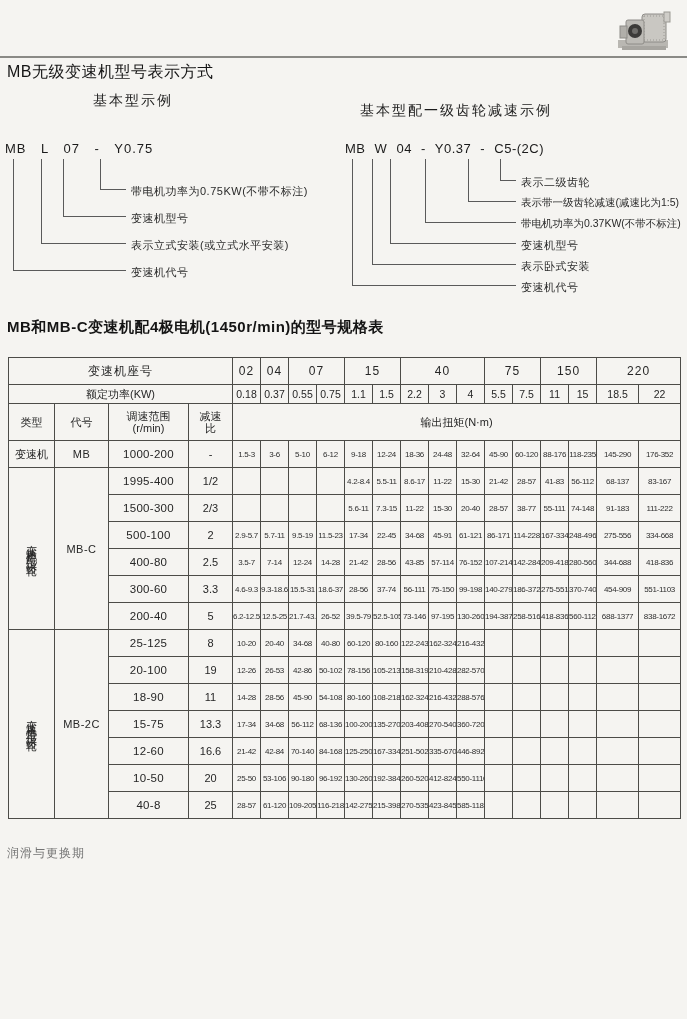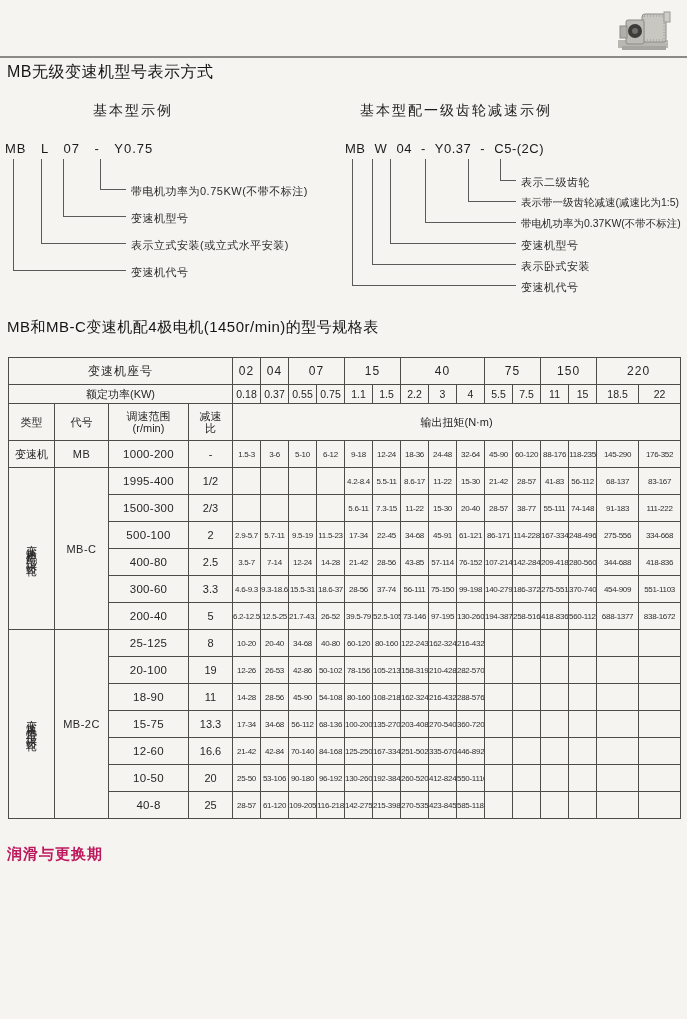--- a/index.html
+++ b/index.html
@@ -1,29 +1,29 @@
 <!DOCTYPE html>
 <html><head>
 <meta charset="utf-8">
 <style>
   *{margin:0;padding:0;box-sizing:border-box}
   html,body{width:687px;height:1019px}
   body{background:#f5f4f1;font-family:"Liberation Sans","DejaVu Sans",sans-serif;color:#222;position:relative;overflow:hidden}
   .page{position:absolute;inset:0}
   .topline{position:absolute;left:0;right:0;top:56px;border-top:2px solid #8a8a86}
   .doc-title{position:absolute;left:7px;top:62px;font-size:16px;font-weight:normal;color:#151515;letter-spacing:.5px}
-  .table-title{position:absolute;left:7px;top:318px;font-size:15px;font-weight:normal;color:#151515;letter-spacing:.5px}
-  .lube-title{position:absolute;left:7px;top:845px;font-size:15px;font-weight:bold;color:#be185d;letter-spacing:1px}
+  .table-title{position:absolute;left:7px;top:318px;font-size:15px;font-weight:bold;color:#151515;letter-spacing:.5px}
+  .lube-title{position:absolute;left:7px;top:845px;font-size:12px;font-weight:normal;color:#737373;letter-spacing:1px}
   .para{position:absolute;left:7px;width:673px;font-size:13.5px;line-height:25px;color:#333;text-align:justify;text-indent:2em;letter-spacing:.5px}
   .p1{top:873px}
   .p2{top:952px}
 
   
   .diag-title{position:absolute;font-size:14px;color:#1b1b1b;letter-spacing:2px}
-  .t1{left:93px;top:102px}
+  .t1{left:93px;top:92px}
   .t2{left:360px;top:102px}
   .model{position:absolute;top:141px;font-size:13px;color:#1b1b1b;white-space:nowrap}
   .m1{left:5px;word-spacing:10px;letter-spacing:1px}
   .m2{left:345px;word-spacing:5px;letter-spacing:.5px}
   .elbow{position:absolute;border-left:1px solid #5a5a5a;border-bottom:1px solid #5a5a5a}
   .annot{position:absolute;font-size:11px;color:#2a2a2a;white-space:nowrap;letter-spacing:.5px}
   .annot.small{font-size:10.5px;letter-spacing:0}
 
   
   table{position:absolute;left:8px;top:357px;width:672px;border-collapse:collapse;table-layout:fixed;background:transparent}

